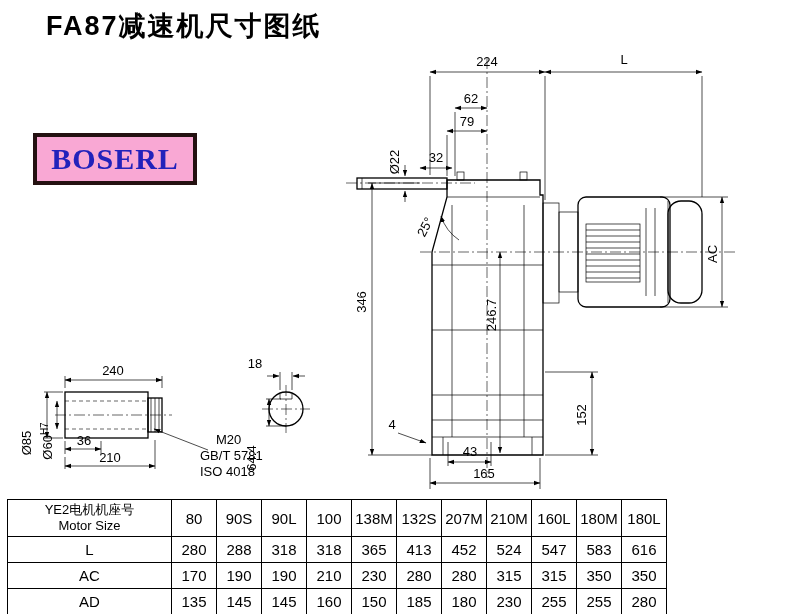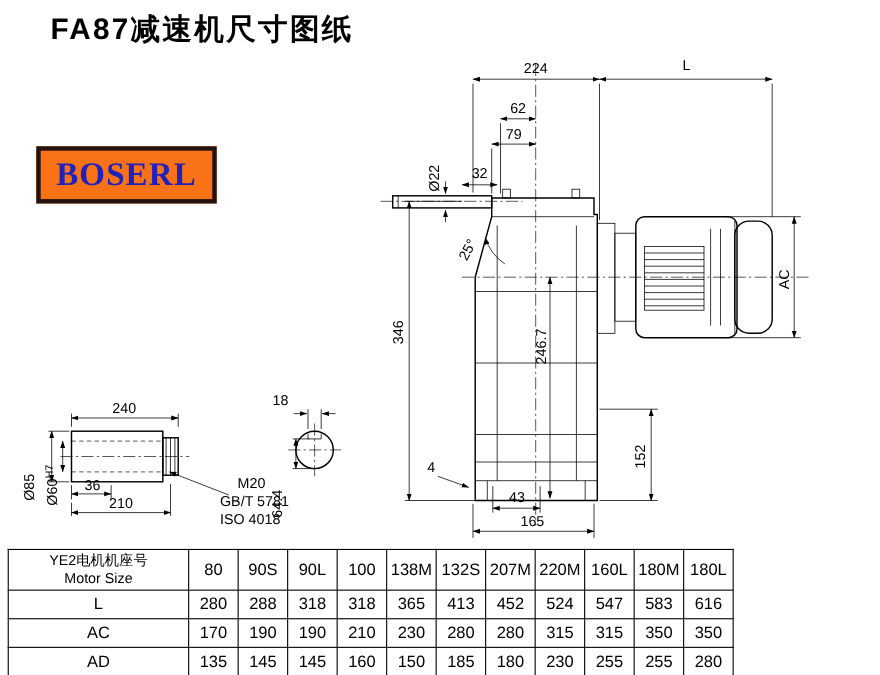--- a/index.html
+++ b/index.html
@@ -1,20 +1,20 @@
 <!DOCTYPE html>
 <html><head>
 <meta charset="utf-8">
 <style>
   html,body{margin:0;padding:0;background:#fff;}
   body{width:800px;height:614px;overflow:hidden;font-family:"Liberation Sans",sans-serif;}
   #stage{position:relative;width:800px;height:614px;background:#fff;}
   #title{position:absolute;left:46px;top:8px;font-size:27px;font-weight:bold;color:#000;letter-spacing:2px;}
   #logo{position:absolute;left:33px;top:133px;width:156px;height:44px;border:4px solid #241111;
-        display:flex;align-items:center;justify-content:center;background:#f97316;}
+        display:flex;align-items:center;justify-content:center;background:#f9a8d4;}
   #logo span{font-family:"Liberation Serif",serif;font-size:30px;font-weight:bold;color:#2222bb;letter-spacing:1px;}
   svg{position:absolute;left:0;top:0;}
   svg .thick{stroke:#000;stroke-width:1.3;fill:none;}
   svg .thin{stroke:#000;stroke-width:0.7;fill:none;}
   svg .hid{stroke:#000;stroke-width:0.6;fill:none;stroke-dasharray:4 3;}
   svg .cl{stroke:#000;stroke-width:0.6;fill:none;stroke-dasharray:11 3 2 3;}
   svg .dim{stroke:#000;stroke-width:0.7;fill:none;marker-start:url(#arr);marker-end:url(#arr);}
   svg .dima{stroke:#000;stroke-width:0.7;fill:none;marker-end:url(#arr);}
   svg text{font-family:"Liberation Sans",sans-serif;font-size:13px;fill:#000;text-anchor:middle;}
   svg text.st{text-anchor:start;}
@@ -177,21 +177,21 @@
         <div>YE2电机机座号</div>
         <div>Motor Size</div>
       </td>
       <td>80</td>
       <td>90S</td>
       <td>90L</td>
       <td>100</td>
       <td>138M</td>
       <td>132S</td>
       <td>207M</td>
-      <td>220M</td>
+      <td>210M</td>
       <td>160L</td>
       <td>180M</td>
       <td>180L</td>
     </tr>
     <tr class="datarow">
       <td>L</td>
       <td>280</td>
       <td>288</td>
       <td>318</td>
       <td>318</td>

